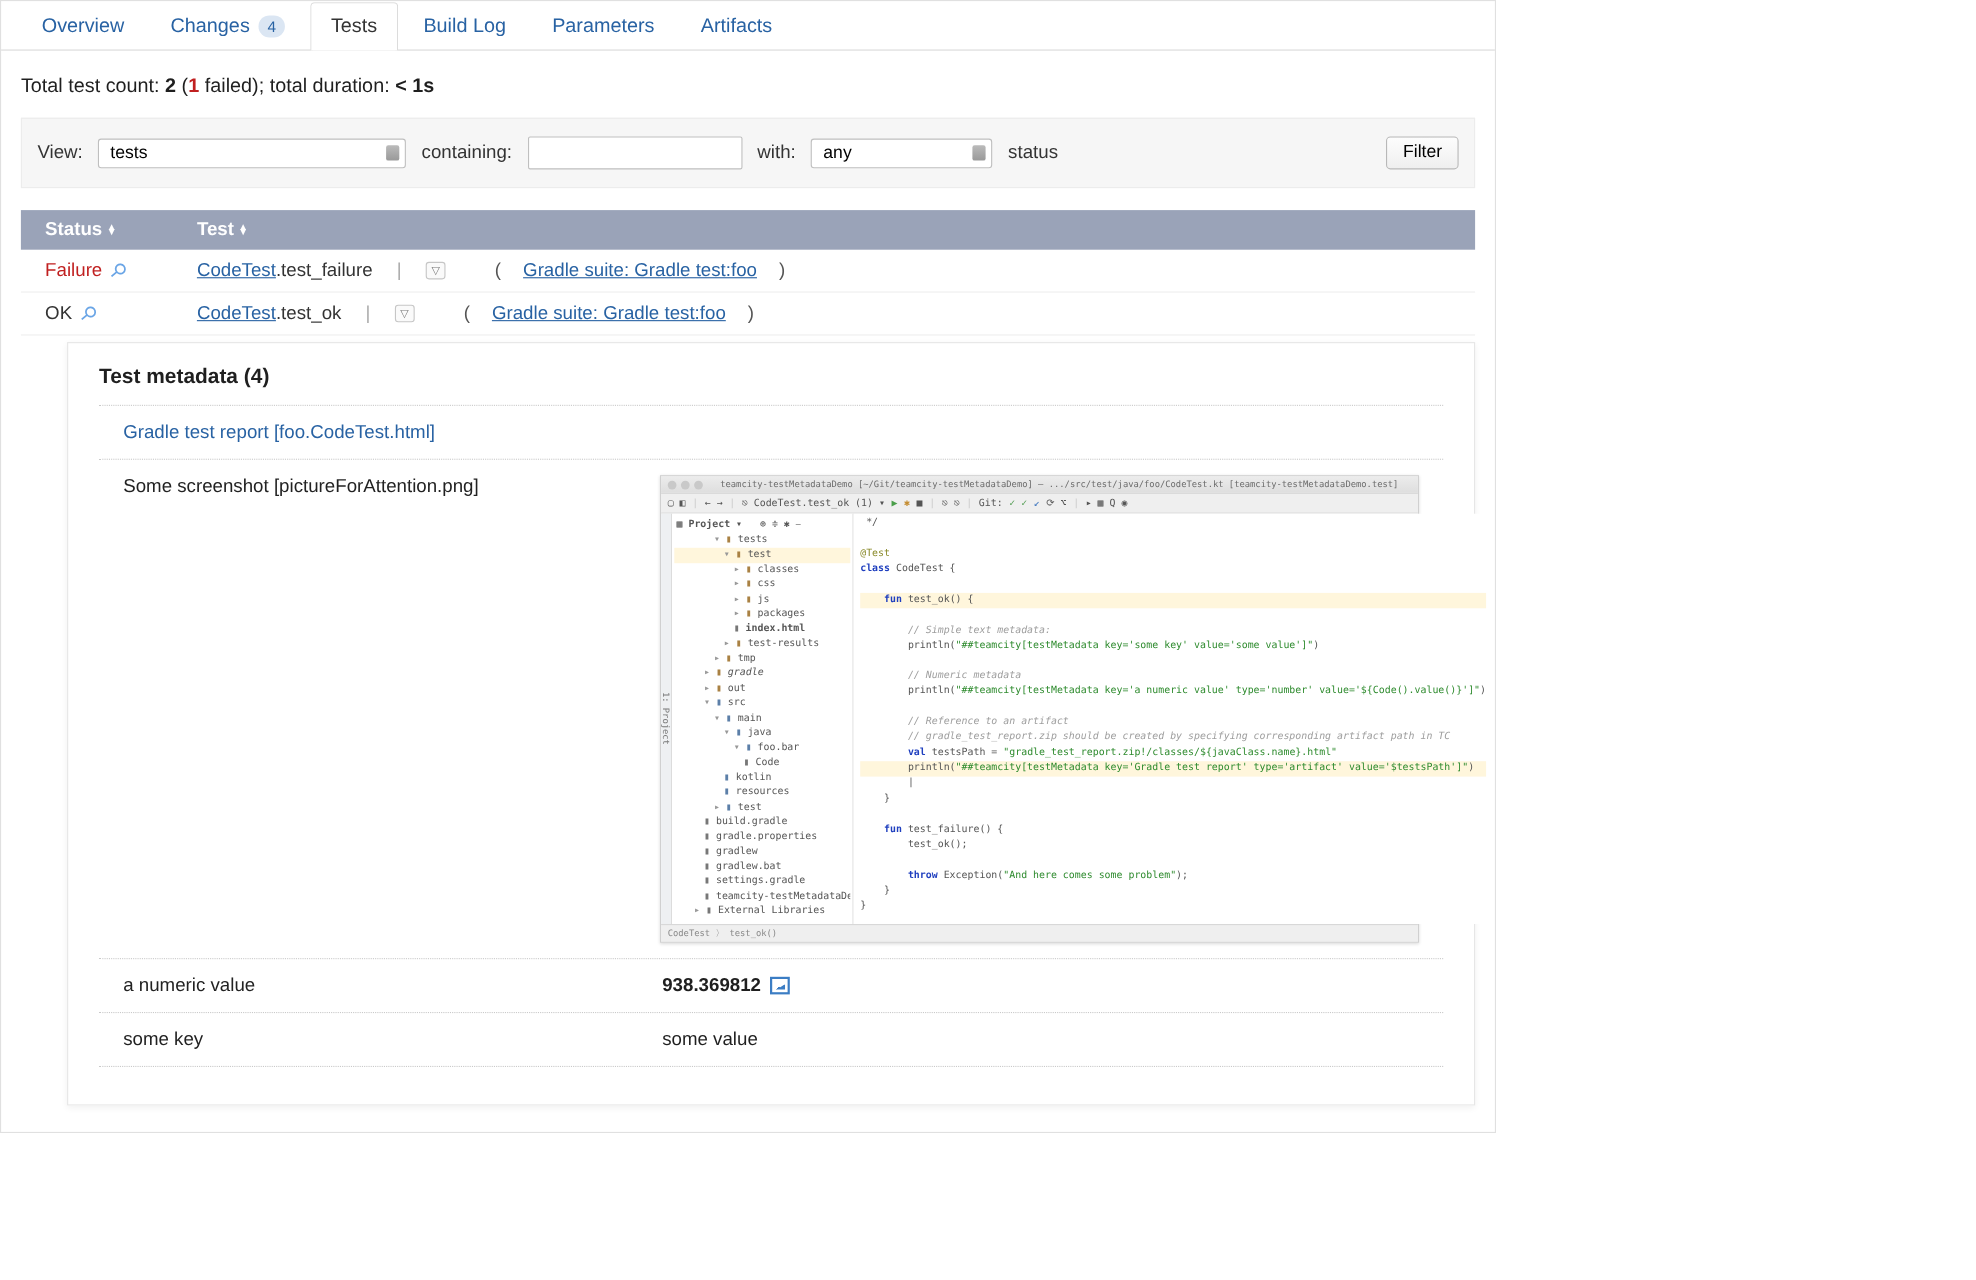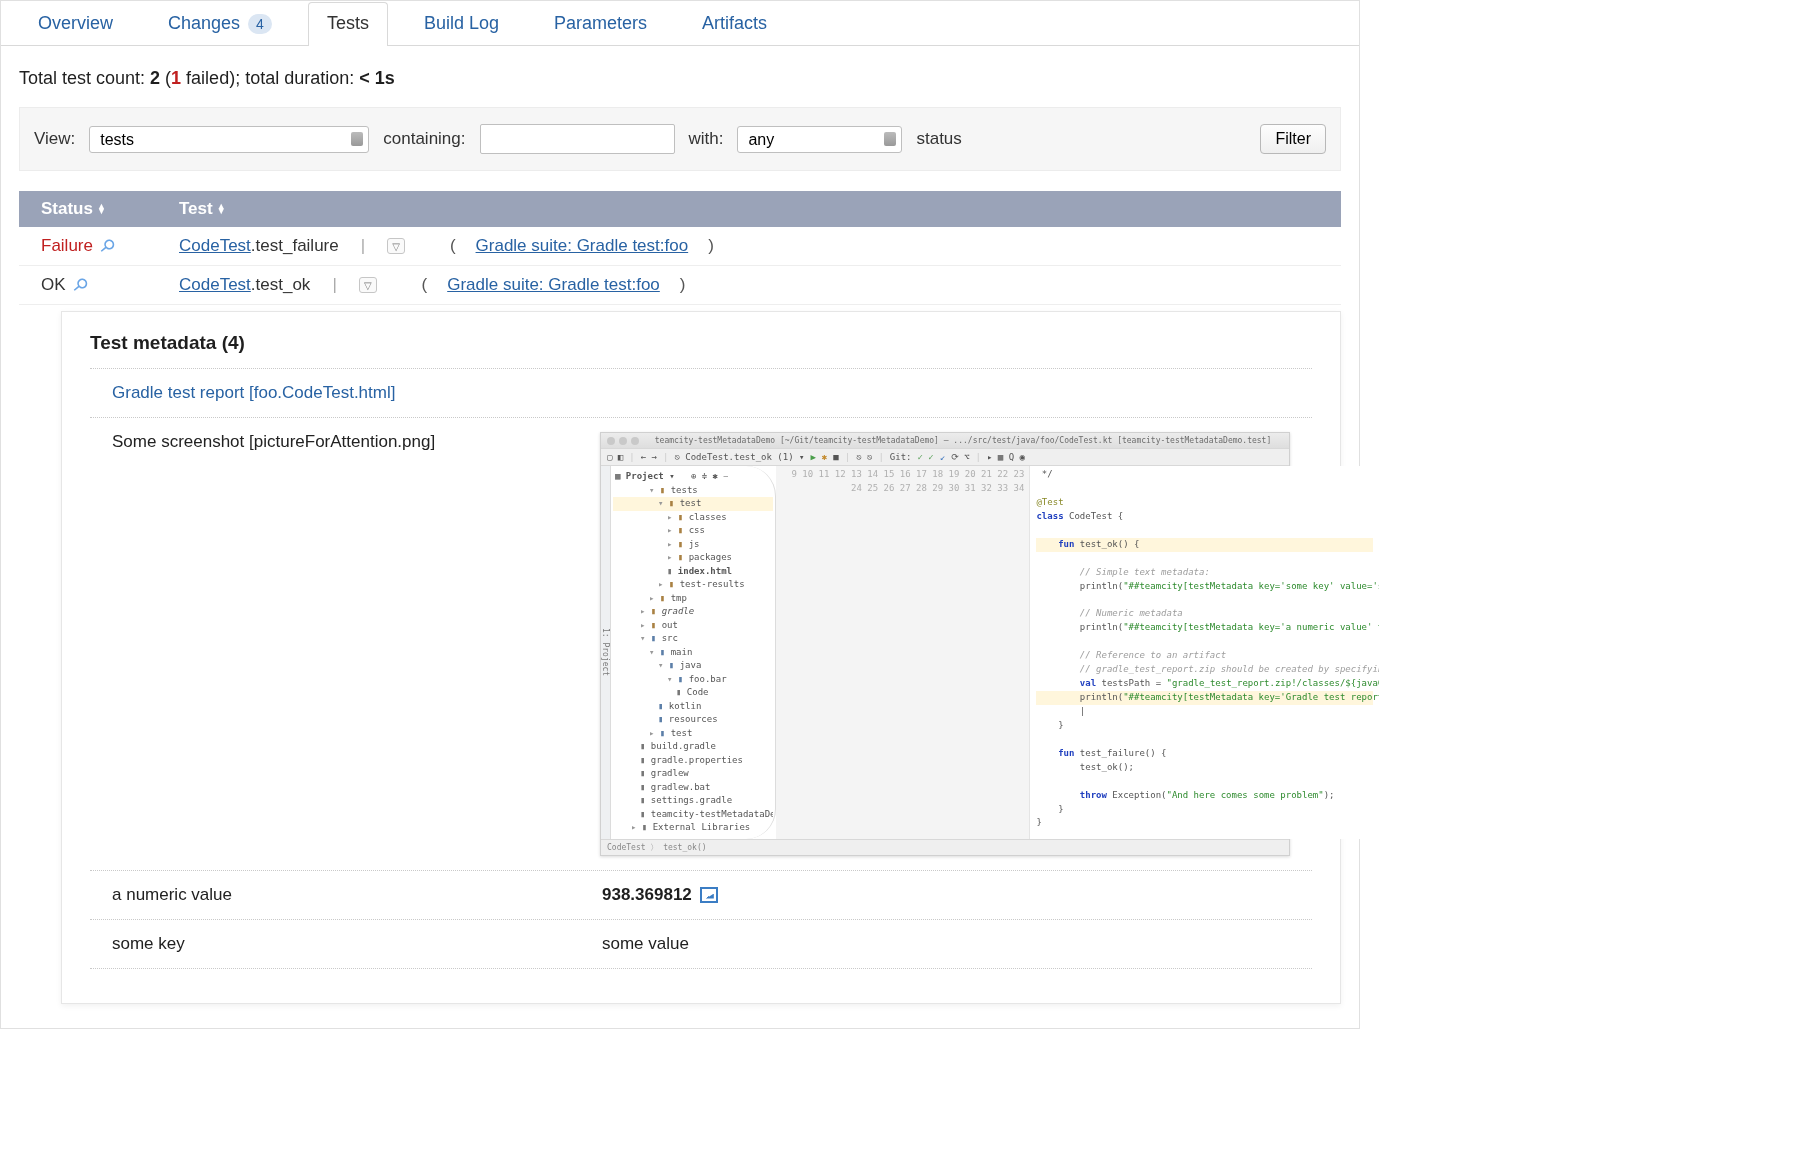--- a/index.html
+++ b/index.html
@@ -1,21 +1,21 @@
 <!DOCTYPE html>
 <html><head>
   <meta charset="utf-8">
   <style>
     * { box-sizing: border-box; margin: 0; padding: 0; }
     body { font-family: -apple-system, BlinkMacSystemFont, "Segoe UI", Helvetica, Arial, sans-serif; font-size: 15px; color: #1f1f1f; background: #fff; }
 
     .container { border: 1px solid #e0e0e0; max-width: 1360px; margin: 0; }
 
     
-    .tabs { display: flex; gap: 17px; border-bottom: 1px solid #d9d9d9; padding: 0 18px; }
+    .tabs { display: flex; gap: 4px; border-bottom: 1px solid #d9d9d9; padding: 0 18px; }
     .tab { padding: 10px 18px 12px; color: #2862a3; font-size: 18px; cursor: pointer; border: 1px solid transparent; border-bottom: none; position: relative; top: 1px; border-radius: 4px 4px 0 0; display: flex; align-items: center; gap: 8px; }
     .tab.active { color: #333; border-color: #d9d9d9; background: #fff; }
     .badge { background: #dbe6f3; color: #2862a3; border-radius: 10px; padding: 0 8px; font-size: 14px; line-height: 20px; min-width: 20px; text-align: center; }
 
     
     .summary { padding: 22px 18px 18px; font-size: 18px; }
     .summary b { font-weight: 700; }
     .summary .fail-count { color: #c02020; font-weight: 700; }
 
     
@@ -64,21 +64,21 @@
     
     .ide { width: 690px; border: 1px solid #d0d0d0; background: #f2f2f2; font-family: Menlo, Consolas, monospace; font-size: 9px; color: #555; box-shadow: 0 1px 3px rgba(0,0,0,0.15); }
     .ide-titlebar { background: linear-gradient(#ececec,#dedede); padding: 3px 6px; display: flex; align-items: center; gap: 4px; font-size: 8px; color: #6b6b6b; }
     .tl-dot { width: 8px; height: 8px; border-radius: 50%; background: #c9c9c9; }
     .ide-toolbar { background: #efefef; border-top: 1px solid #d8d8d8; border-bottom: 1px solid #d8d8d8; padding: 3px 6px; display: flex; align-items: center; gap: 6px; font-size: 9px; }
     .tb-sep { color: #ccc; }
     .tb-play { color: #4a9e4a; }
     .tb-bug { color: #c48b2e; }
     .ide-body { display: flex; background: #fff; }
     .ide-side { width: 11px; background: #eef0f2; border-right: 1px solid #dcdcdc; writing-mode: vertical-rl; text-align: center; padding: 4px 0; font-size: 8px; color: #7a7a7a; }
-    .ide-tree { width: 165px; background: #fff; border-right: 1px solid #dcdcdc; padding: 4px 2px; line-height: 1.5; border-radius: 30px; }
+    .ide-tree { width: 165px; background: #fff; border-right: 1px solid #dcdcdc; padding: 4px 2px; line-height: 1.5; }
     .ide-tree .sel { background: #fff6dc; }
     .tree-row { white-space: nowrap; overflow: hidden; }
     .fld { color: #a98143; }
     .fld-blue { color: #5c7fa8; }
     .file { color: #777; }
     .ide-editor { flex: 1; display: flex; background: #fff; }
     .gutter { background: #f4f4f4; color: #b0b0b0; text-align: right; padding: 2px 5px; border-right: 1px solid #e4e4e4; line-height: 1.55; }
     .code { padding: 2px 6px; line-height: 1.55; white-space: pre; overflow: hidden; }
     .kw { color: #1f3fbf; font-weight: 600; }
     .an { color: #8a8a2a; }
@@ -228,47 +228,20 @@
                   <div class="tree-row " style="padding-left: 27px;"><span style="color:#999"> </span> <span class="file">▮</span> build.gradle</div>
                   <div class="tree-row " style="padding-left: 27px;"><span style="color:#999"> </span> <span class="file">▮</span> gradle.properties</div>
                   <div class="tree-row " style="padding-left: 27px;"><span style="color:#999"> </span> <span class="file">▮</span> gradlew</div>
                   <div class="tree-row " style="padding-left: 27px;"><span style="color:#999"> </span> <span class="file">▮</span> gradlew.bat</div>
                   <div class="tree-row " style="padding-left: 27px;"><span style="color:#999"> </span> <span class="file">▮</span> settings.gradle</div>
                   <div class="tree-row " style="padding-left: 27px;"><span style="color:#999"> </span> <span class="file">▮</span> teamcity-testMetadataDemo.iml</div>
                   <div class="tree-row " style="padding-left: 18px;"><span style="color:#999">▸</span> <span class="file">▮</span> External Libraries</div>
                 </div>
             </div>
             <div class="ide-editor">
-              <div class="gutter" id="gutter">9
-10
-11
-12
-13
-14
-15
-16
-17
-18
-19
-20
-21
-22
-23
-24
-25
-26
-27
-28
-29
-30
-31
-32
-33
-34
-</div>
               <div class="code" id="code"><div> */</div><div>&nbsp;</div><div><span class="an">@Test</span></div><div><span class="kw">class</span> CodeTest {</div><div>&nbsp;</div><div class="hl">    <span class="kw">fun</span> test_ok() {</div><div>&nbsp;</div><div>        <span class="cm">// Simple text metadata:</span></div><div>        println(<span class="str">"##teamcity[testMetadata key='some key' value='some value']"</span>)</div><div>&nbsp;</div><div>        <span class="cm">// Numeric metadata</span></div><div>        println(<span class="str">"##teamcity[testMetadata key='a numeric value' type='number' value='${Code().value()}']"</span>)</div><div>&nbsp;</div><div>        <span class="cm">// Reference to an artifact</span></div><div>        <span class="cm">// gradle_test_report.zip should be created by specifying corresponding artifact path in TC</span></div><div>        <span class="kw">val</span> testsPath = <span class="str">"gradle_test_report.zip!/classes/${javaClass.name}.html"</span></div><div class="hl">        println(<span class="str">"##teamcity[testMetadata key='Gradle test report' type='artifact' value='$testsPath']"</span>)</div><div>        |</div><div>    }</div><div>&nbsp;</div><div>    <span class="kw">fun</span> test_failure() {</div><div>        test_ok();</div><div>&nbsp;</div><div>        <span class="kw">throw</span> Exception(<span class="str">"And here comes some problem"</span>);</div><div>    }</div><div>}</div></div>
             </div>
           </div>
           <div class="ide-status">CodeTest 〉 test_ok()</div>
         </div>
       </div>
     </div>
 
     <div class="meta-row">
       <div class="meta-key">a numeric value</div>

